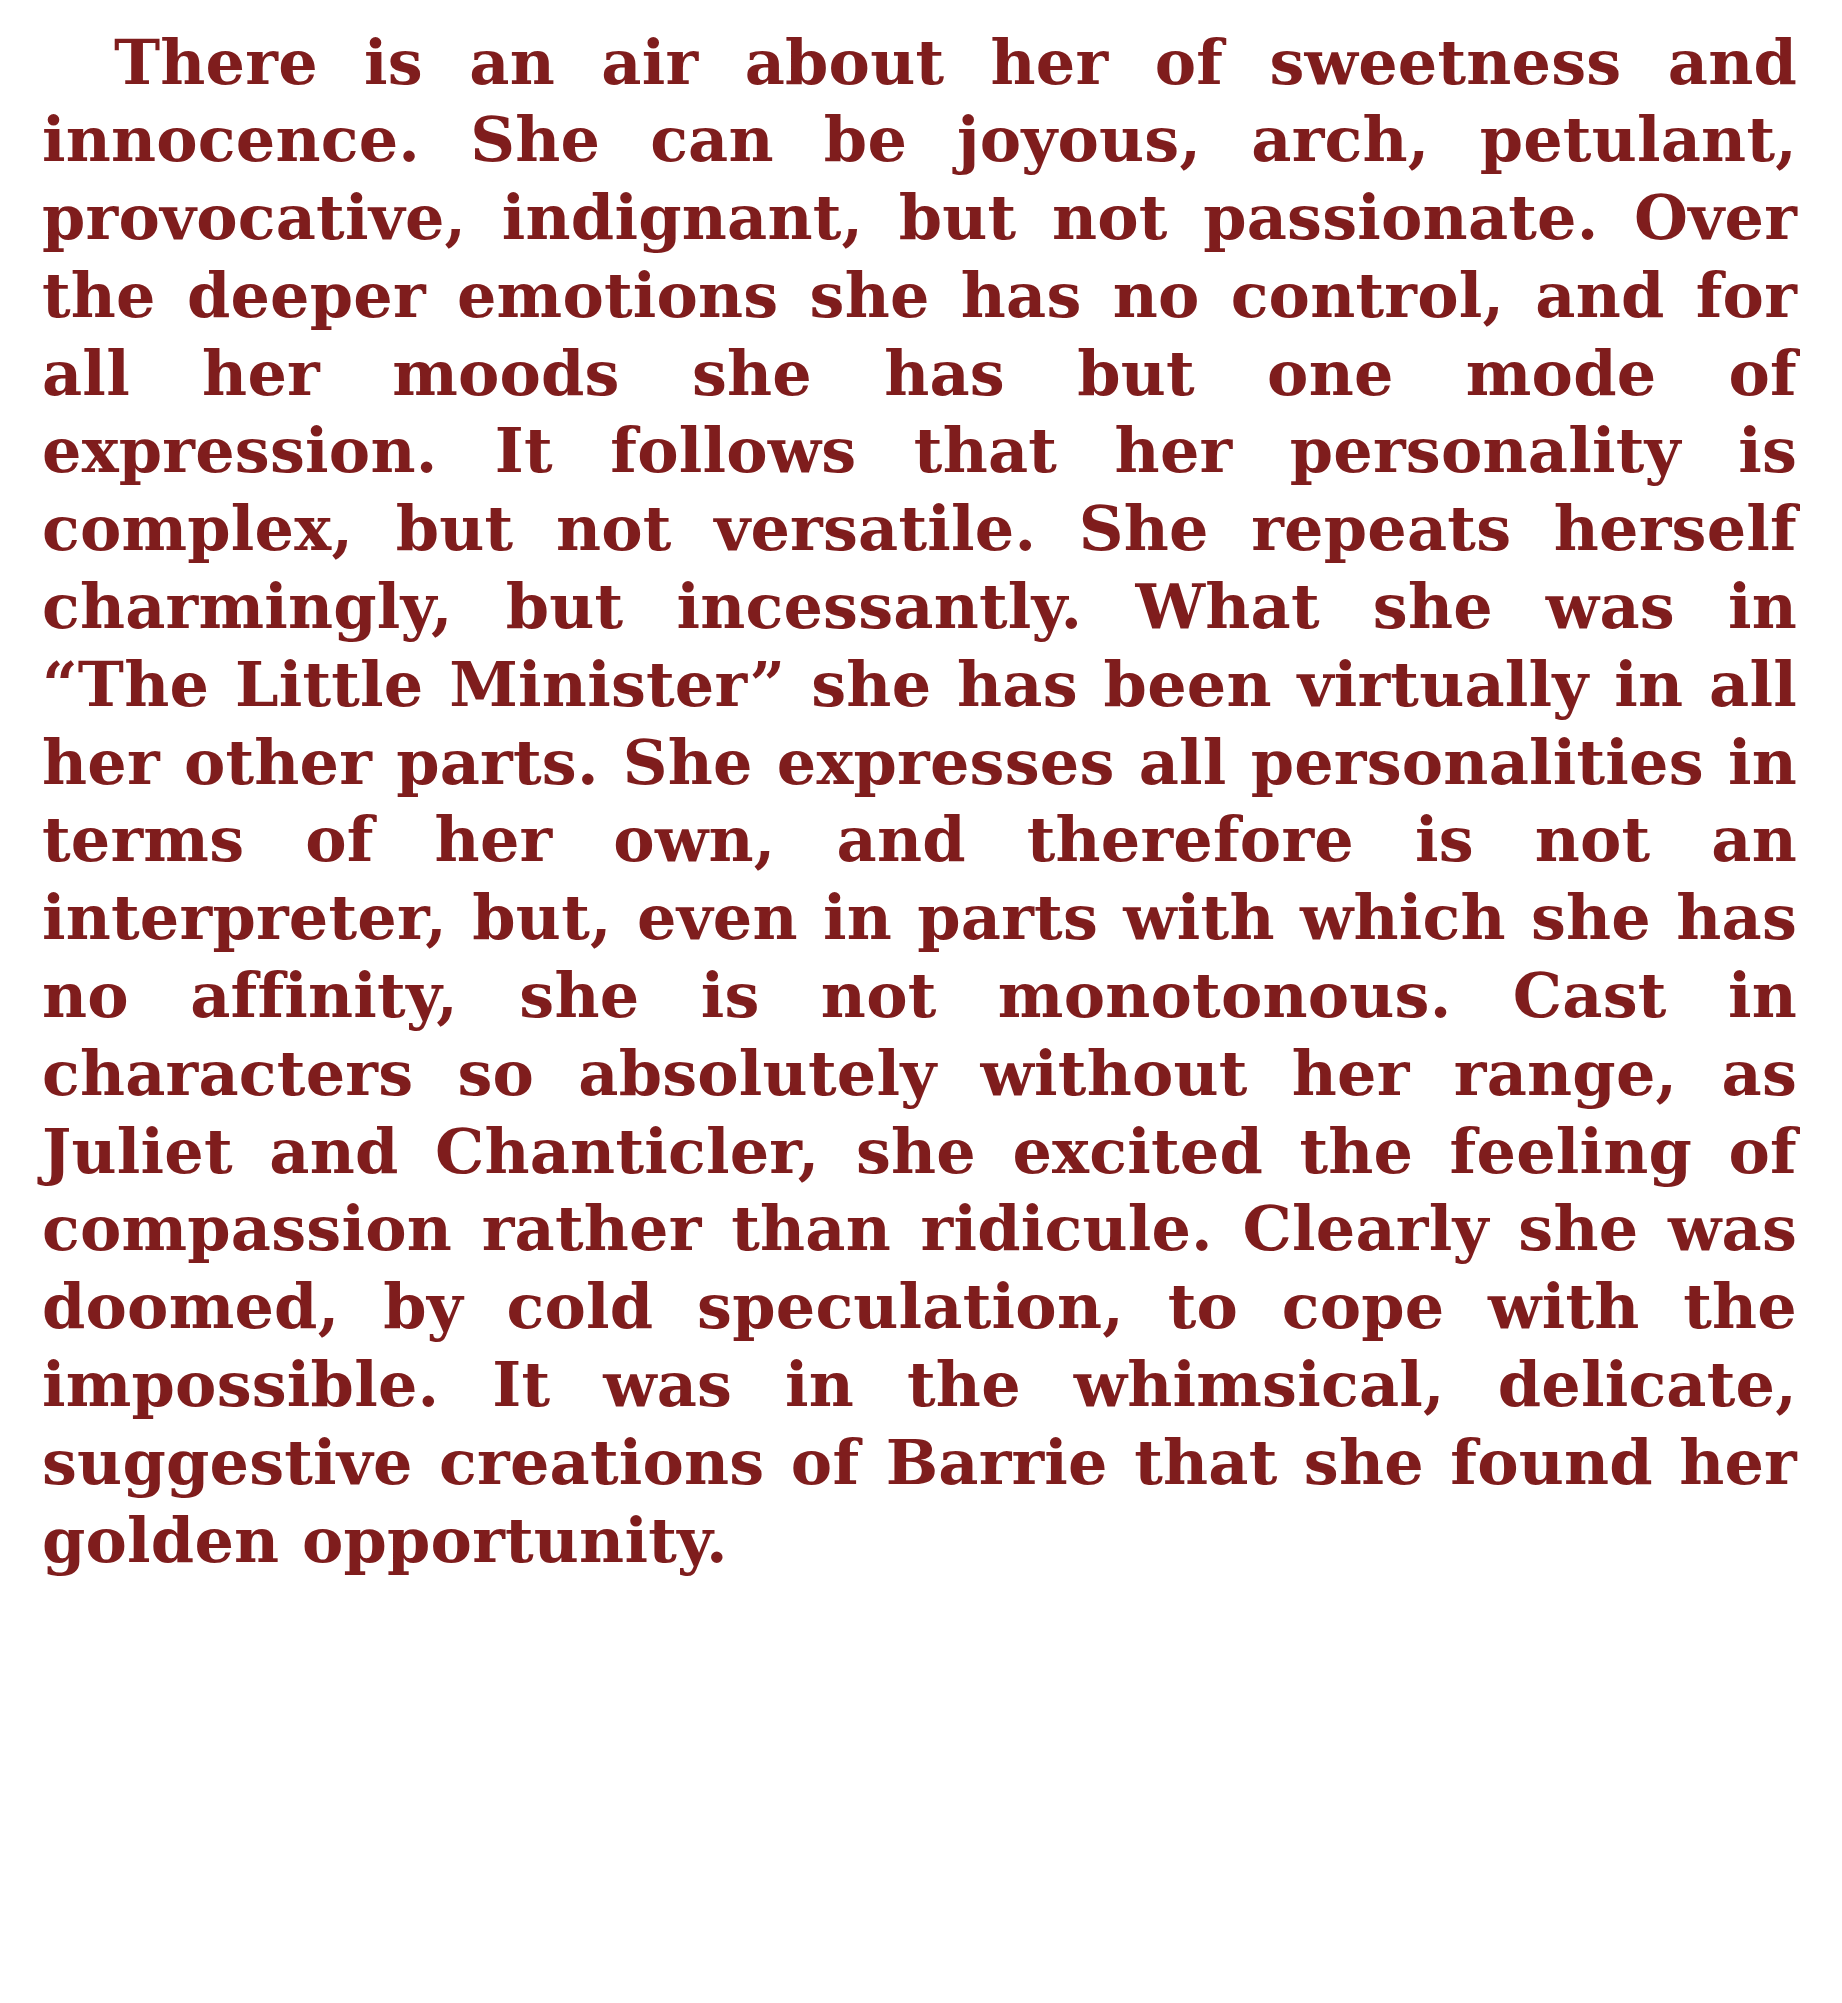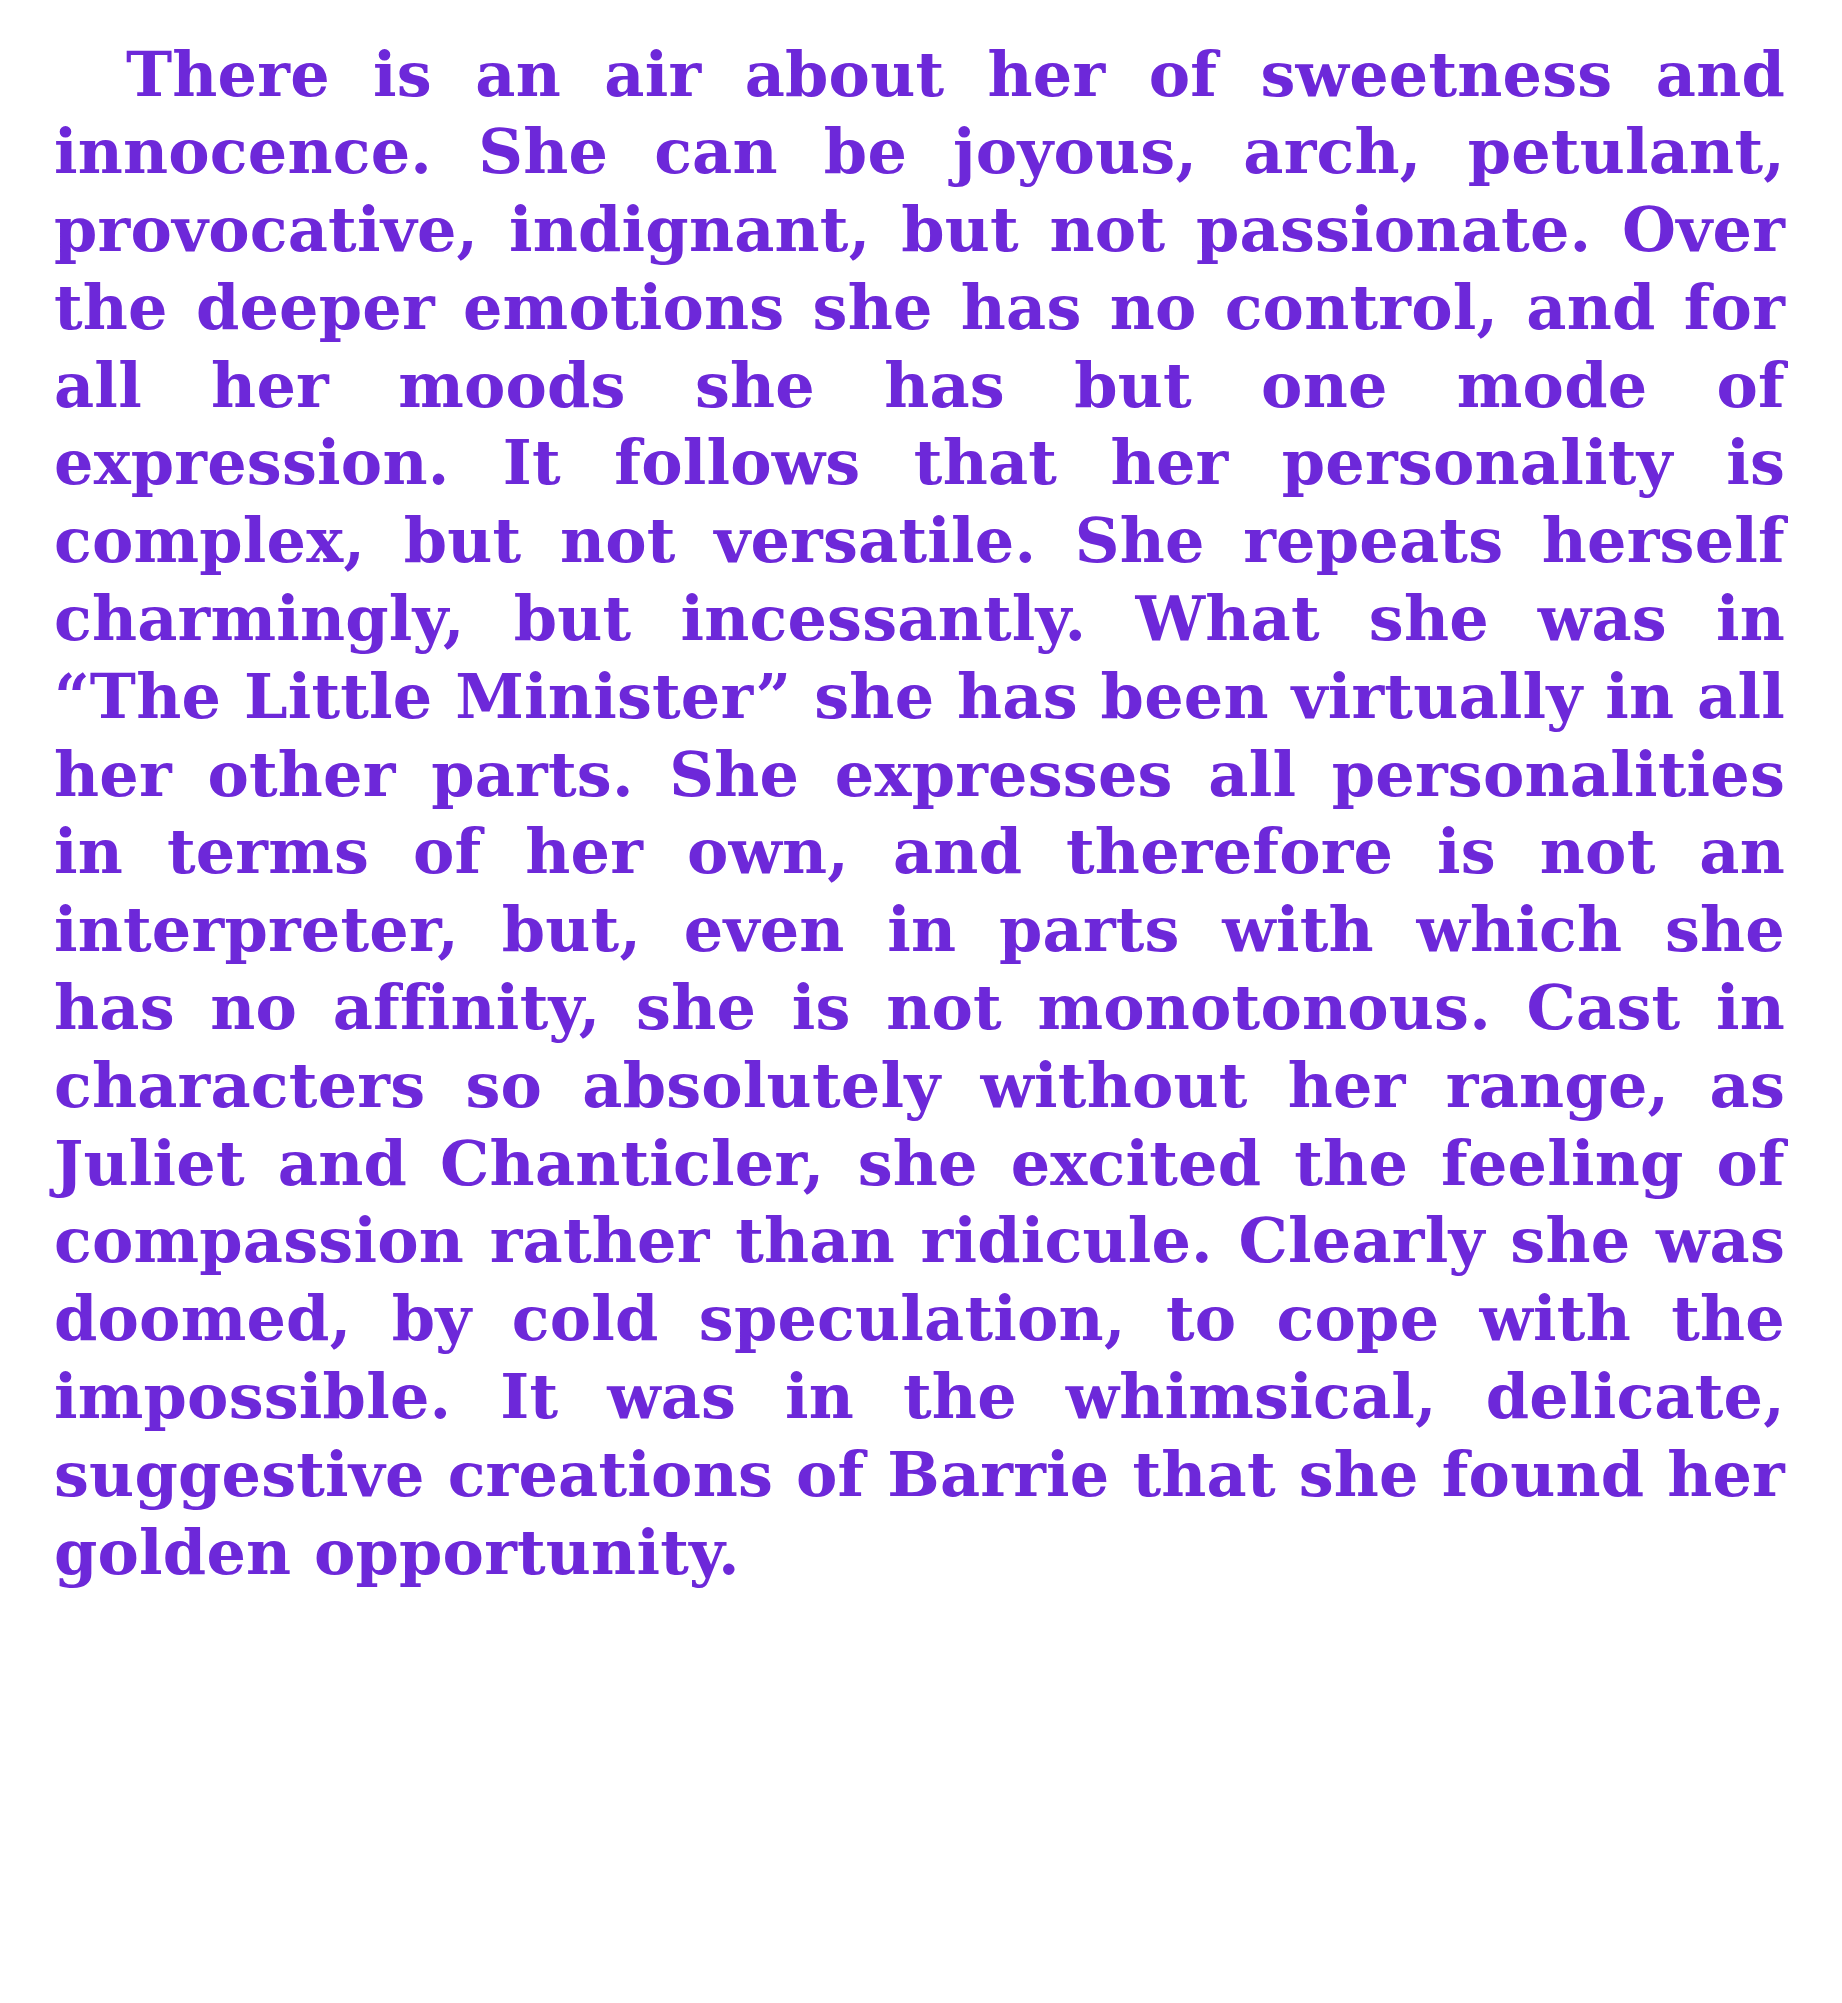--- a/index.html
+++ b/index.html
@@ -17,28 +17,28 @@
     width: 1843px;
     min-height: 2004px;
     padding: 23.5px 46px 17px 42px;
     background: #ffffff;
   }
   .body-text {
     font-family: "DejaVu Serif", serif;
     font-weight: bold;
     font-size: 62px;
     line-height: 1.255;
-    color: #6d28d9;
+    color: #7f1d1d;
     text-align: justify;
     text-justify: inter-word;
     text-indent: 72px;
     letter-spacing: 0.2px;
     word-spacing: 0.8px;
     -webkit-font-smoothing: none;
-    margin: 12px;
+    margin: 0;
     hyphens: manual;
   }
 </style>
 </head>
 <body>
 
 <div class="page">
   <p class="body-text">There is an air about her of sweetness and innocence.  She can be joyous, arch, petulant, provocative, indignant, but not passionate.  Over the deeper emotions she has no control, and for all her moods she has but one mode of expression.  It follows that her personality is complex, but not versatile.  She repeats herself charmingly, but incessantly.  What she was in “The Little Minister” she has been virtually in all her other parts.  She expresses all personalities in terms of her own, and therefore is not an interpreter, but, even in parts with which she has no affinity, she is not monotonous.  Cast in characters so absolutely without her range, as Juliet and Chanticler, she excited the feeling of compassion rather than ridicule.  Clearly she was doomed, by cold speculation, to cope with the impossible.  It was in the whimsical, delicate, suggestive creations of Barrie that she found her golden opportunity.</p>
 </div>
 

